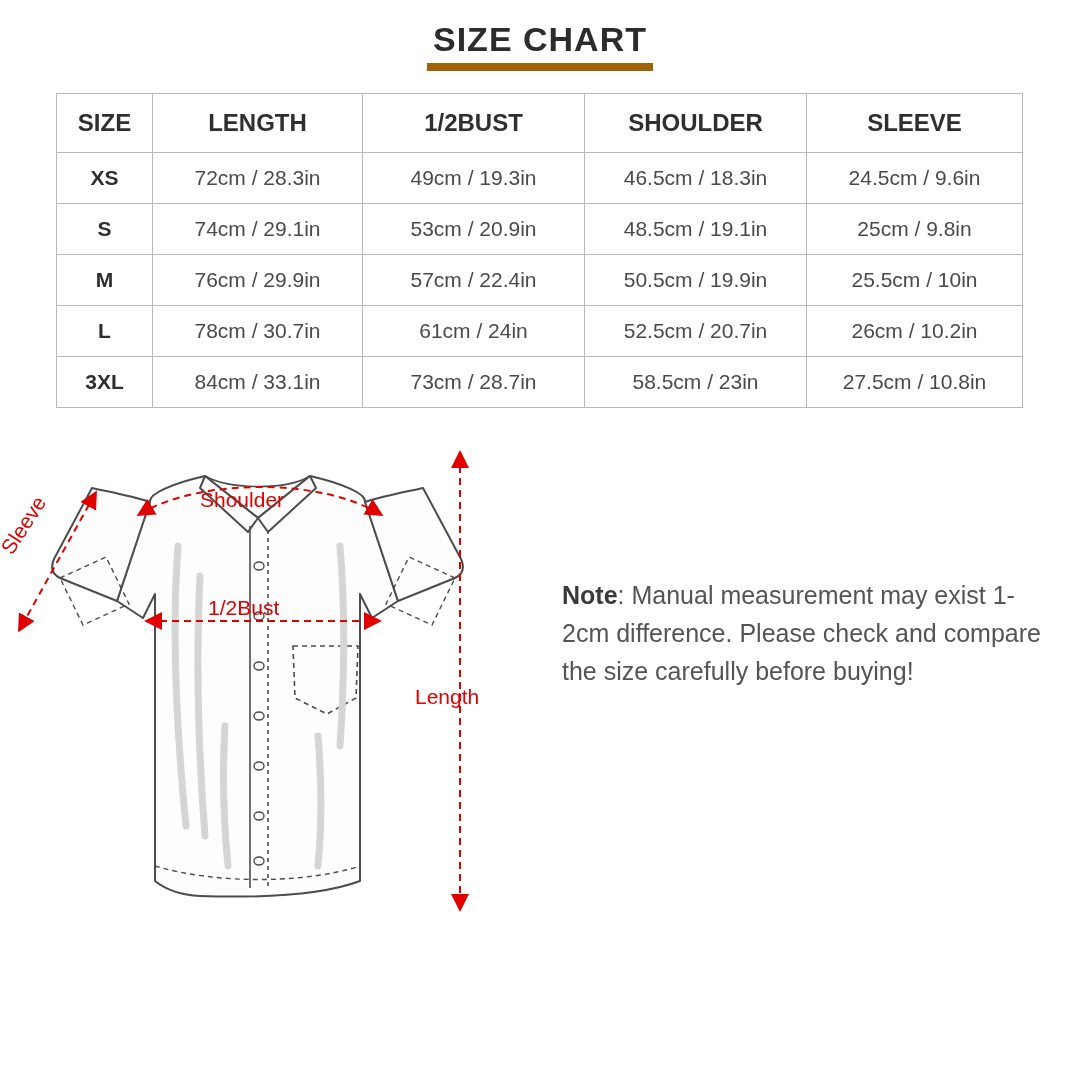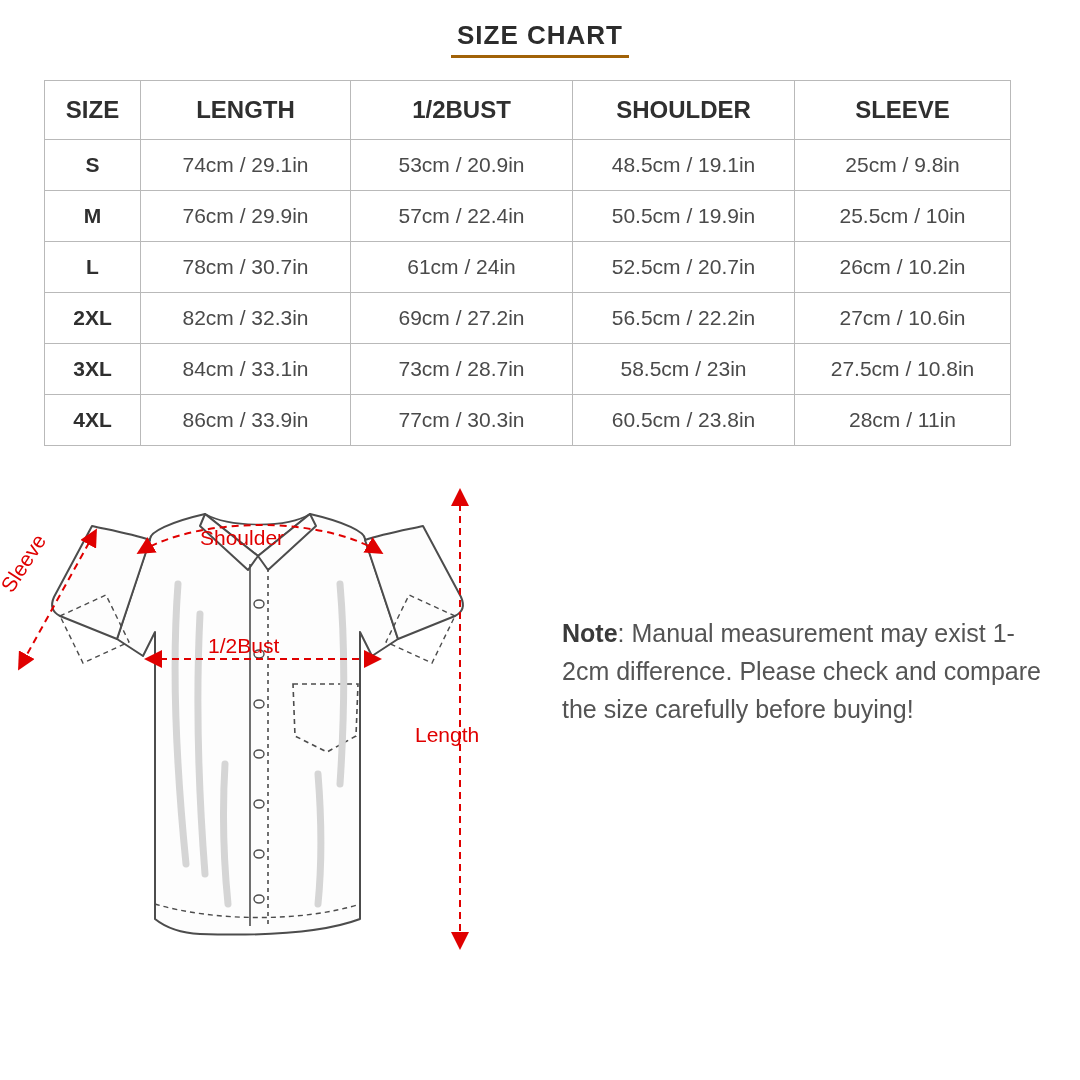--- a/index.html
+++ b/index.html
@@ -16,31 +16,31 @@
     overflow: hidden;
   }
 
   
   .title-wrap {
     text-align: center;
     padding-top: 20px;
   }
   .title {
     display: inline-block;
-    font-size: 26px;
+    font-size: 34px;
     font-weight: bold;
     letter-spacing: 1px;
     color: #2c2c2c;
-    border-bottom: 3px solid #a16207;
+    border-bottom: 8px solid #a16207;
     padding: 0 6px 4px 6px;
   }
 
   
   .table-wrap {
-    padding: 22px 57px 0 44px;
+    padding: 22px 57px 0 56px;
   }
   table {
     border-collapse: collapse;
     width: 966px;
     table-layout: fixed;
   }
   table td, table th {
     border: 1px solid #b9b9b9;
     text-align: center;
     color: #4a4a4a;
@@ -119,20 +119,27 @@
       <tr>
         <th>SIZE</th>
         <th>LENGTH</th>
         <th>1/2BUST</th>
         <th>SHOULDER</th>
         <th>SLEEVE</th>
       </tr>
     </thead>
     <tbody>
       <tr>
+        <td class="size-cell">XS</td>
+        <td>72cm / 28.3in</td>
+        <td>49cm / 19.3in</td>
+        <td>46.5cm / 18.3in</td>
+        <td>24.5cm / 9.6in</td>
+      </tr>
+      <tr>
         <td class="size-cell">S</td>
         <td>74cm / 29.1in</td>
         <td>53cm / 20.9in</td>
         <td>48.5cm / 19.1in</td>
         <td>25cm / 9.8in</td>
       </tr>
       <tr>
         <td class="size-cell">M</td>
         <td>76cm / 29.9in</td>
         <td>57cm / 22.4in</td>
@@ -140,39 +147,25 @@
         <td>25.5cm / 10in</td>
       </tr>
       <tr>
         <td class="size-cell">L</td>
         <td>78cm / 30.7in</td>
         <td>61cm / 24in</td>
         <td>52.5cm / 20.7in</td>
         <td>26cm / 10.2in</td>
       </tr>
       <tr>
-        <td class="size-cell">2XL</td>
-        <td>82cm / 32.3in</td>
-        <td>69cm / 27.2in</td>
-        <td>56.5cm / 22.2in</td>
-        <td>27cm / 10.6in</td>
-      </tr>
-      <tr>
         <td class="size-cell">3XL</td>
         <td>84cm / 33.1in</td>
         <td>73cm / 28.7in</td>
         <td>58.5cm / 23in</td>
         <td>27.5cm / 10.8in</td>
-      </tr>
-      <tr>
-        <td class="size-cell">4XL</td>
-        <td>86cm / 33.9in</td>
-        <td>77cm / 30.3in</td>
-        <td>60.5cm / 23.8in</td>
-        <td>28cm / 11in</td>
       </tr>
     </tbody>
   </table>
 </div>
 
 <div class="lower">
 
   <svg class="diagram" viewBox="0 0 520 520">
     <defs>
       <marker id="arrR" markerWidth="9" markerHeight="9" refX="7" refY="4.5" orient="auto">

